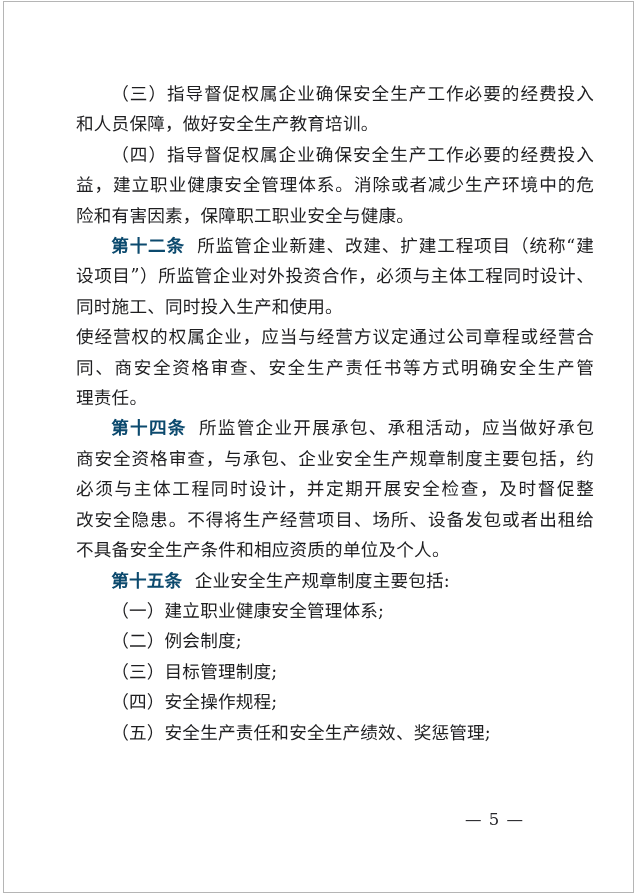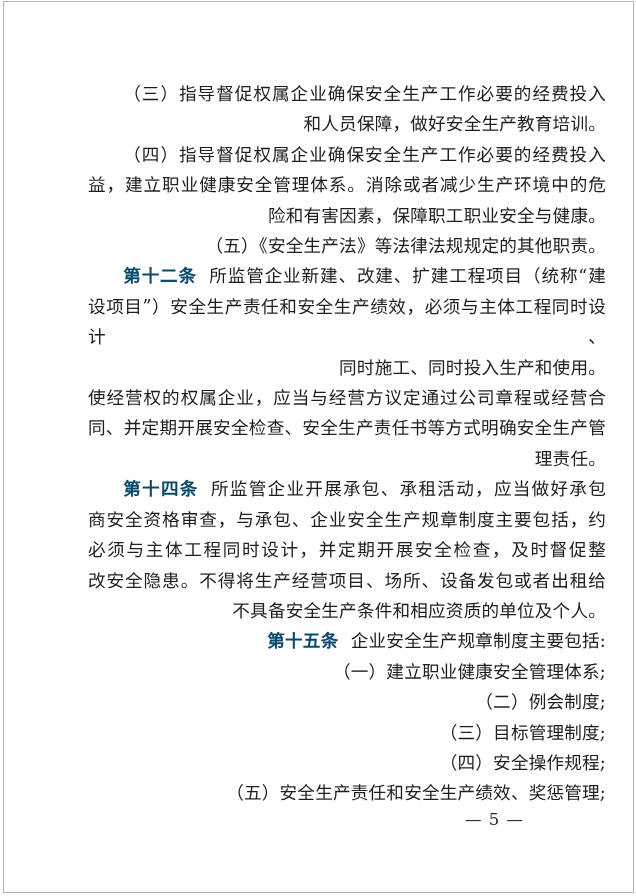--- a/index.html
+++ b/index.html
@@ -18,35 +18,34 @@
     position: absolute;
     left: 3px;
     top: 1px;
     right: 2px;
     bottom: 3px;
     border: 1px solid #b5b5b5;
     background: #ffffff;
   }
   .doc {
     position: absolute;
-    left: 88px;
+    left: 76px;
     top: 79px;
     width: 518px;
     font-size: 17.6px;
     line-height: 30.4px;
     color: #1e1e20;
     letter-spacing: 0.2px;
   }
   .paragraph {
     margin: 0;
   }
   .text-line {
     min-height: 30.4px;
     white-space: normal;
-    text-align: right;
   }
   .text-line.j {
     text-align: justify;
     text-align-last: justify;
   }
   .text-line.indent {
     text-indent: 2em;
   }
   .lead {
     font-family: "DejaVu Sans", "Liberation Sans", sans-serif;
@@ -77,30 +76,27 @@
     <div class="paragraph">
       <div class="text-line j indent">（三）指导督促权属企业确保安全生产工作必要的经费投入</div>
       <div class="text-line">和人员保障，做好安全生产教育培训。</div>
     </div>
     <div class="paragraph">
       <div class="text-line j indent">（四）指导督促权属企业确保安全生产工作必要的经费投入</div>
       <div class="text-line j">益，建立职业健康安全管理体系。消除或者减少生产环境中的危</div>
       <div class="text-line">险和有害因素，保障职工职业安全与健康。</div>
     </div>
     <div class="paragraph">
-      <div class="text-line indent">（五）《安全生产法》等法律法规规定的其他职责。</div>
-    </div>
-    <div class="paragraph">
       <div class="text-line j indent"><span class="lead">第十二条</span>所监管企业新建、改建、扩建工程项目（统称“建</div>
-      <div class="text-line j">设项目”）安全生产责任和安全生产绩效，必须与主体工程同时设计、</div>
+      <div class="text-line j">设项目”）所监管企业对外投资合作，必须与主体工程同时设计、</div>
       <div class="text-line">同时施工、同时投入生产和使用。</div>
     </div>
     <div class="paragraph">
       <div class="text-line j">使经营权的权属企业，应当与经营方议定通过公司章程或经营合</div>
-      <div class="text-line j">同、并定期开展安全检查、安全生产责任书等方式明确安全生产管</div>
+      <div class="text-line j">同、商安全资格审查、安全生产责任书等方式明确安全生产管</div>
       <div class="text-line">理责任。</div>
     </div>
     <div class="paragraph">
       <div class="text-line j indent"><span class="lead">第十四条</span>所监管企业开展承包、承租活动，应当做好承包</div>
       <div class="text-line j">商安全资格审查，与承包、企业安全生产规章制度主要包括，约</div>
       <div class="text-line j">必须与主体工程同时设计，并定期开展安全检查，及时督促整</div>
       <div class="text-line j">改安全隐患。不得将生产经营项目、场所、设备发包或者出租给</div>
       <div class="text-line">不具备安全生产条件和相应资质的单位及个人。</div>
     </div>
     <div class="paragraph">

